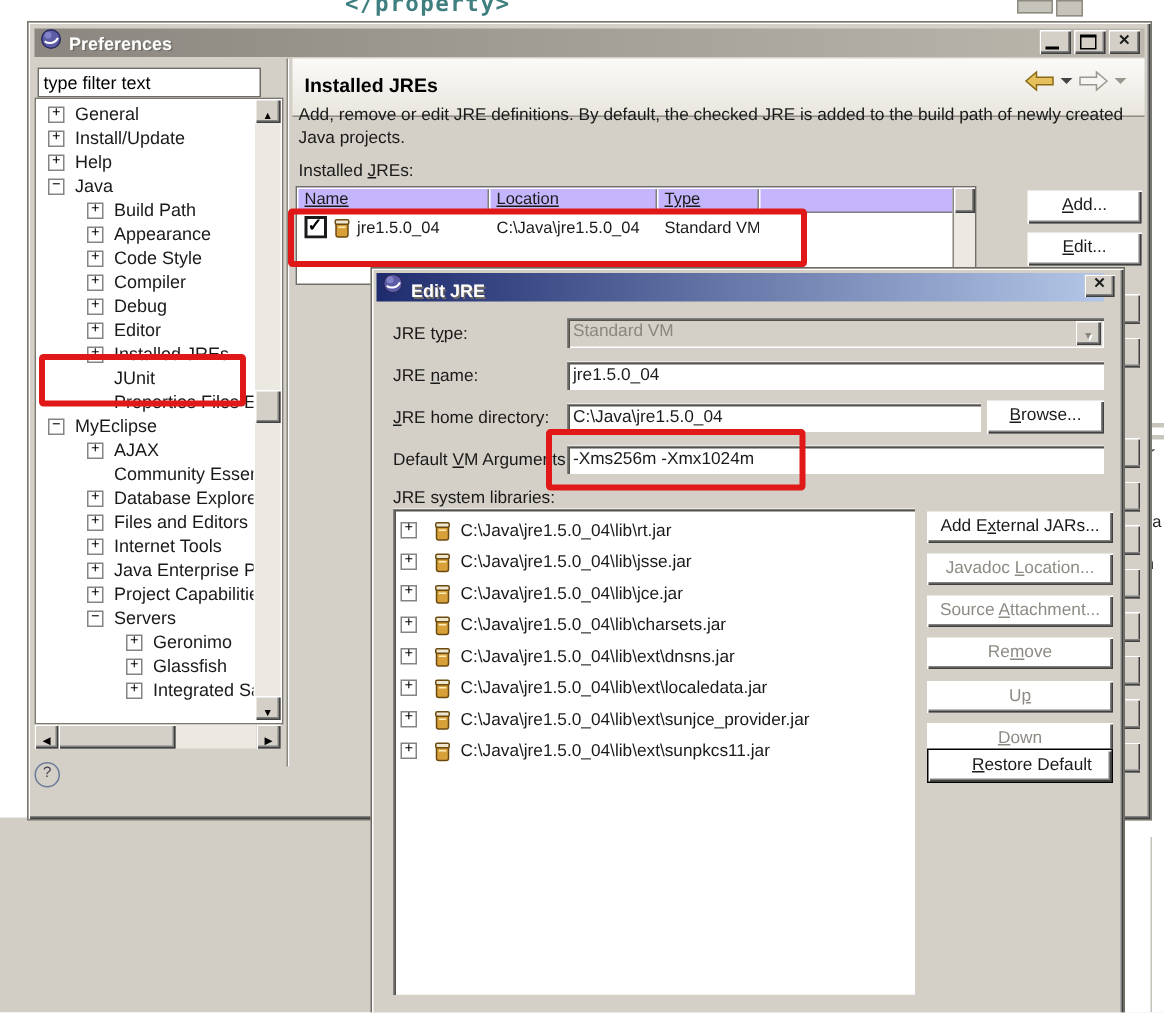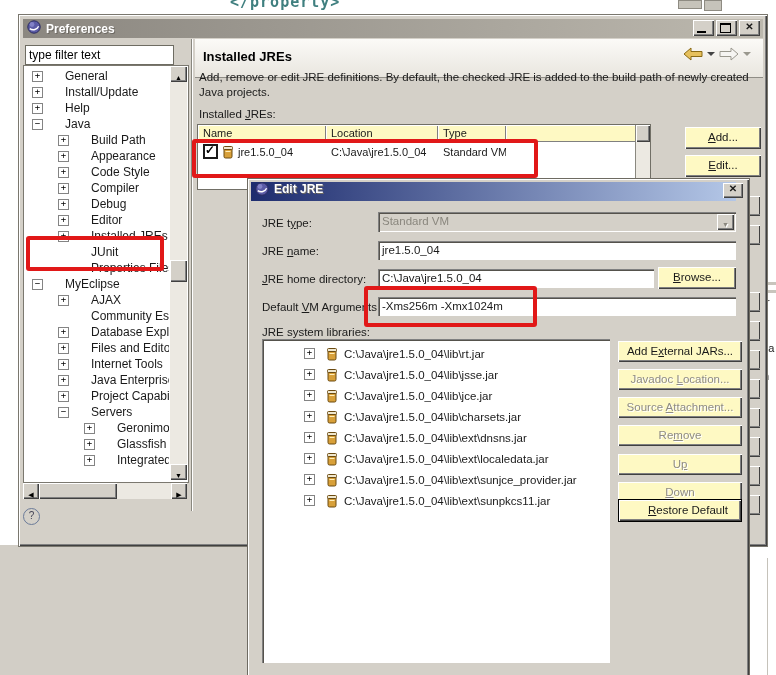--- a/index.html
+++ b/index.html
@@ -3,22 +3,22 @@
 <meta charset="utf-8">
 <style>
   html,body{margin:0;padding:0;background:#fff;}
   #stage{position:relative;width:776px;height:675px;overflow:hidden;background:#fff;
          font-family:"Liberation Sans",sans-serif;color:#1a1a1a;}
 
   
   .r3d{background:#d4d0c8;
        box-shadow:inset 1px 1px 0 #ffffff,inset -1px -1px 0 #404040,inset -2px -2px 0 #808080;}
   .s3d{background:#fff;
-       box-shadow:inset 1px 1px 0 #808080,inset 2px 2px 0 #55524c,inset -1px -1px 0 #ffffff;padding-left:37px;}
-  .btn{background:#fef9c3;
+       box-shadow:inset 1px 1px 0 #808080,inset 2px 2px 0 #55524c,inset -1px -1px 0 #ffffff;}
+  .btn{background:#ffffff;
        box-shadow:inset 1px 1px 0 #ffffff,inset -1px -1px 0 #404040,inset -2px -2px 0 #808080;
        font-size:11.5px;text-align:center;cursor:default;}
   .btn.disabled{color:#8e8b84;text-shadow:1px 1px 0 #ffffff;}
   u{text-decoration:underline;}
 
   
   #code-frag{position:absolute;left:230px;top:-7px;font-family:"DejaVu Sans Mono",monospace;
              font-size:15px;font-weight:bold;color:#3f7f7f;letter-spacing:1px;}
   .top-frag{position:absolute;background:#c6c3ba;border:1px solid #8e8b82;}
   #gray-bottom{position:absolute;left:0;top:545px;width:748px;height:130px;background:#d2cec6;}
@@ -53,21 +53,21 @@
   .tree-row.lvl0{padding-left:8px;}
   .tree-row.lvl1{padding-left:34px;}
   .tree-row.lvl2{padding-left:60px;}
   .expander{flex:0 0 9px;width:9px;height:9px;margin-right:5px;position:relative;
             border:1px solid #848484;background:#fff;}
   .expander.none{border-color:transparent;background:transparent;}
   .expander::before{position:absolute;left:0;top:-1px;width:9px;text-align:center;line-height:9px;
                     font-size:9px;font-family:"DejaVu Sans Mono",monospace;color:#000;}
   .expander.plus::before{content:'+';}
   .expander.minus::before{content:'\2212';}
-  .tree-label{padding:0 2px;margin-left:15px;}
+  .tree-label{padding:0 2px;}
 
   
   .sb-track{background:#ece9e2;}
   #vscroll{position:absolute;left:146px;top:0;width:17px;height:414px;}
   .sb-btn{position:absolute;width:17px;height:16px;text-align:center;}
   .sb-btn::after{font-size:7px;line-height:16px;color:#000;}
   .sb-up::after{content:'\25B2';}
   .sb-down::after{content:'\25BC';}
   .sb-left::after{content:'\25C0';}
   .sb-right::after{content:'\25B6';}
@@ -88,42 +88,42 @@
   .caret{width:0;height:0;border-left:4px solid transparent;border-right:4px solid transparent;
          border-top:4px solid #444;}
   .caret.dim{border-top-color:#9a988e;}
   #page-desc{position:absolute;left:180px;top:55px;width:556px;font-size:11.5px;line-height:15px;}
   #table-label{position:absolute;left:180px;top:93px;font-size:11.5px;}
 
   
   #jre-table{position:absolute;left:178px;top:109px;width:452px;height:64px;border:1px solid #716f66;
              background:#fff;overflow:hidden;}
   #jre-thead{display:flex;height:17px;}
-  .th{background:#fef9c3;box-shadow:inset 1px 1px 0 #fff,inset -1px -1px 0 #808080;
-      font-size:11px;padding:2px 0 0 5px;box-sizing:border-box;}
+  .th{background:#c4b5fd;box-shadow:inset 1px 1px 0 #fff,inset -1px -1px 0 #808080;
+      font-size:11px;padding:2px 0 0 5px;box-sizing:border-box;text-decoration:underline;}
   .th.c1{width:128px;} .th.c2{width:112px;} .th.c3{width:68px;} .th.c4{flex:1;}
   #jre-row{display:flex;height:19px;align-items:center;font-size:11px;}
   .td{box-sizing:border-box;padding-left:5px;white-space:nowrap;overflow:hidden;}
   .td.c1{width:128px;display:flex;align-items:center;gap:3px;}
   .td.c2{width:112px;} .td.c3{width:68px;}
   .checkbox{width:11px;height:11px;border:2px solid #1a1a1a;background:#fff;position:relative;flex:0 0 11px;}
   .checkbox.checked::before{content:'\2713';position:absolute;left:0;top:-3px;font-size:12px;font-weight:bold;color:#000;}
   #tbl-scrollcol{position:absolute;right:0;top:0;bottom:0;width:14px;background:#ece9e2;
                  border-left:1px solid #8a887f;}
   #tbl-scrollcorner{position:absolute;right:0;top:0;width:14px;height:17px;}
 
   .pg-btn{position:absolute;left:666px;width:76px;height:22px;line-height:21px;}
   #add-btn{top:112px;} #edit-btn{top:140px;}
 
   
   #dlg{position:absolute;left:247px;top:178px;width:501px;height:520px;background:#d4d0c8;z-index:30;
        border:1px solid #6e6b62;
        box-shadow:inset 1px 1px 0 #ffffff,inset -1px -1px 0 #404040,inset -2px -2px 0 #808080;}
   #dlg-titlebar{position:absolute;left:3px;top:3px;right:13px;height:19px;
-                display:flex;align-items:flex-start;padding-left:4px;}
+                display:flex;align-items:flex-end;padding-left:4px;}
   #dlg-close{position:absolute;right:6px;top:4px;width:20px;height:15px;}
   #dlg-close::after{content:'\2715';position:absolute;left:0;right:0;top:0;font-size:10px;font-weight:bold;text-align:center;}
   .lbl{position:absolute;left:14px;font-size:11.5px;white-space:nowrap;}
   .fld{position:absolute;left:130px;width:358px;height:19px;font-size:11.5px;line-height:18px;
        padding-left:4px;box-sizing:border-box;white-space:nowrap;}
   #combo-type{height:20px;background:#d4d0c8;color:#8a877e;}
   #combo-arrow{position:absolute;right:2px;top:2px;width:17px;height:16px;text-align:center;}
   #combo-arrow::after{content:'\25BC';font-size:7px;line-height:16px;color:#8a877e;text-shadow:1px 1px 0 #fff;}
   #browse-btn{position:absolute;left:410px;top:88px;width:78px;height:22px;line-height:21px;}
   #lib-list{position:absolute;left:14px;top:160px;width:348px;height:324px;overflow:hidden;padding-top:4px;

